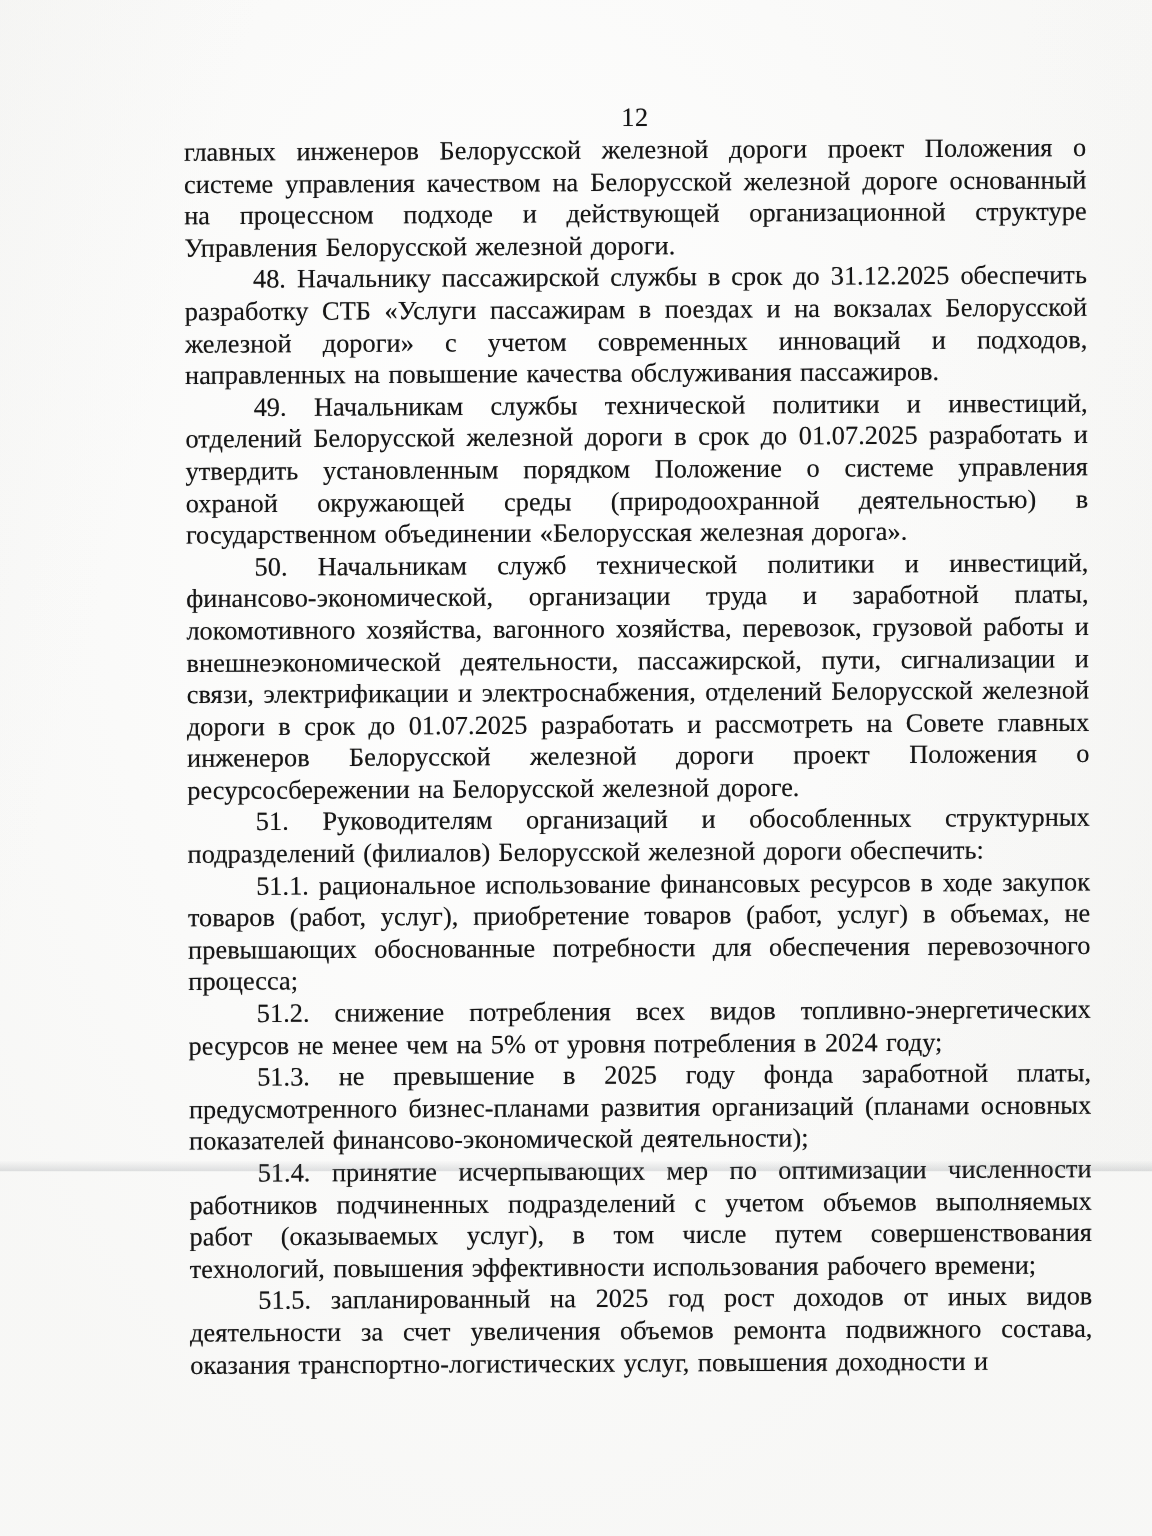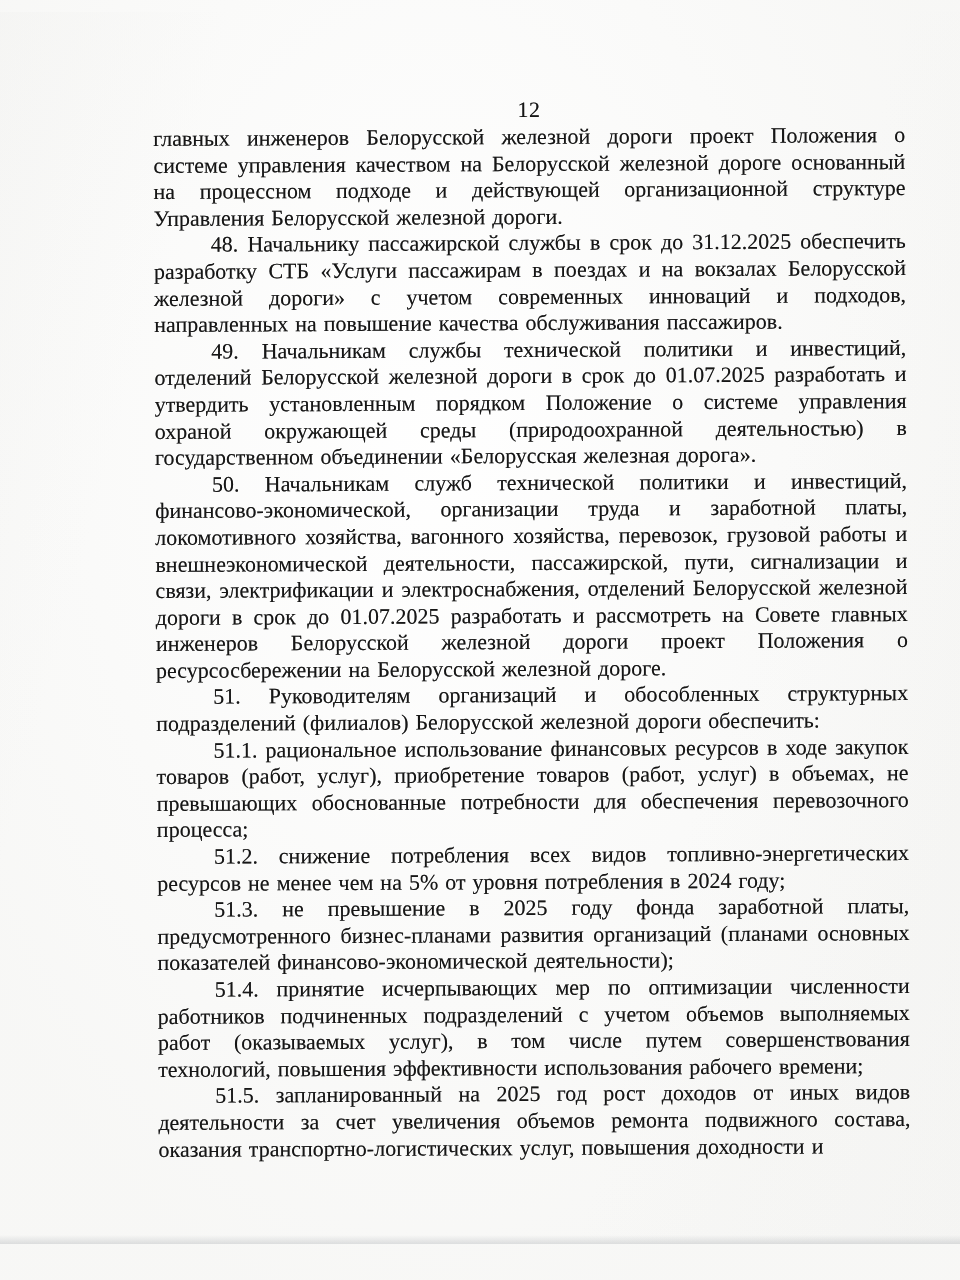--- a/index.html
+++ b/index.html
@@ -14,24 +14,24 @@
     position: relative;
     background:
       radial-gradient(ellipse at 45% 35%, rgba(255,255,255,0.9), rgba(244,244,242,0.55) 75%),
       #fbfbfa;
     font-family: "Liberation Serif", "DejaVu Serif", serif;
     color: #1b1b1b;
   }
 
   .page {
     position: absolute;
-    top: 12px;
+    top: 0;
     left: 0;
     width: 960px;
-    height: 1232px;
+    height: 976px;
   }
 
   .text-column {
     position: absolute;
     top: 84px;
     left: 153px;
     width: 752px;
     transform: rotate(-0.3deg);
     transform-origin: 50% 0;
   }

